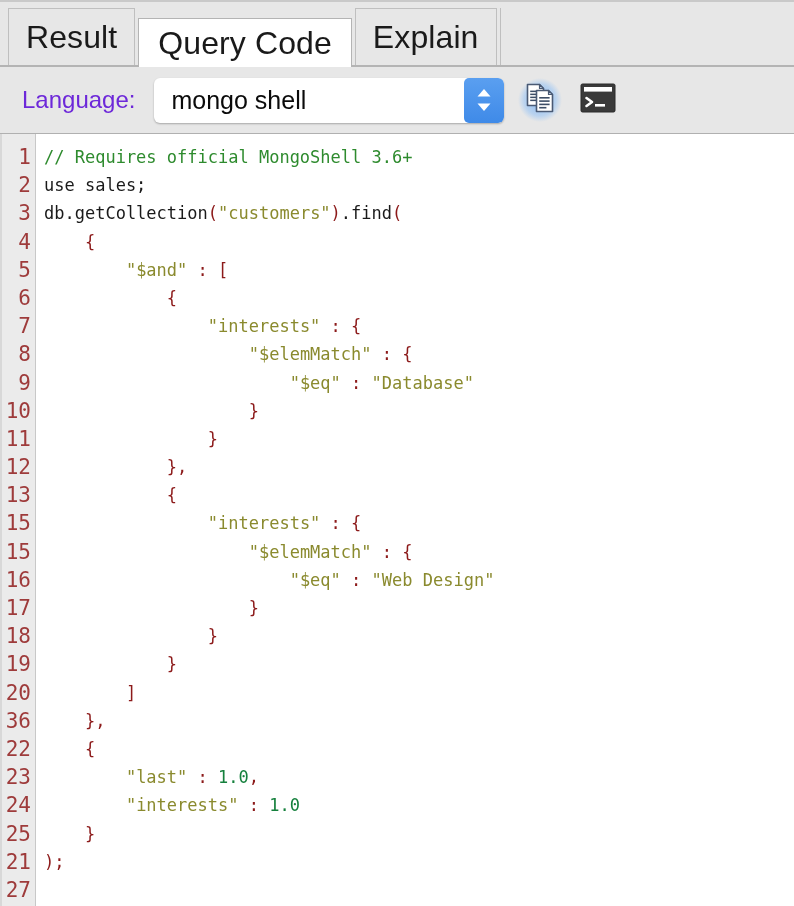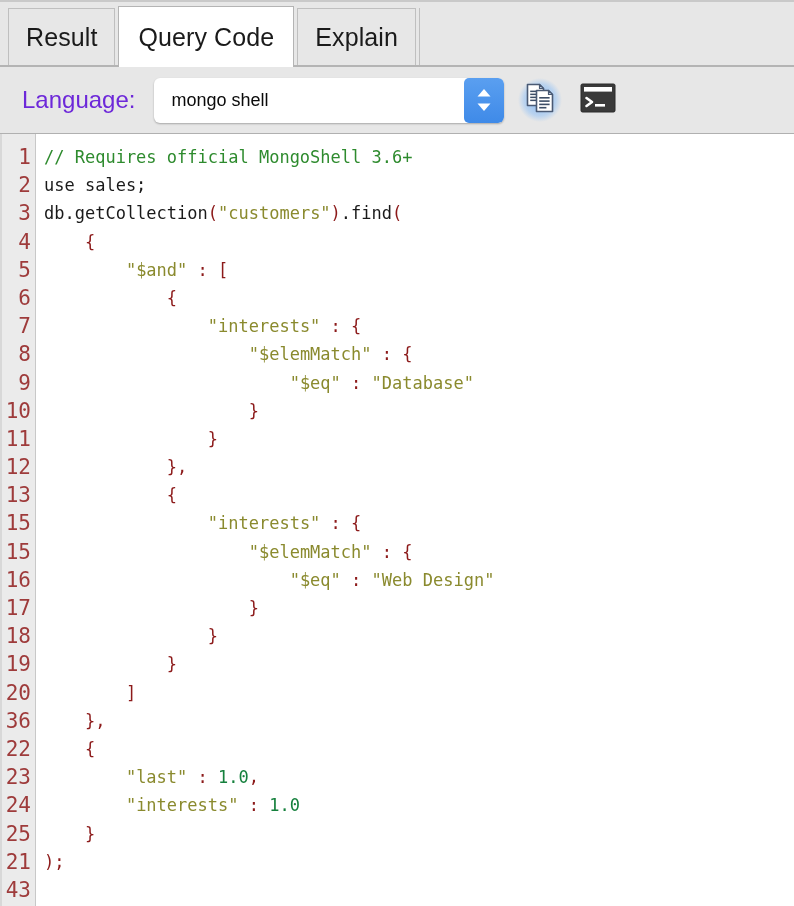--- a/index.html
+++ b/index.html
@@ -40,35 +40,35 @@
     background: #c9c9c9;
   }
 
   .tab {
     height: 57px;
     display: flex;
     align-items: center;
     justify-content: center;
     padding: 0 17px;
     box-sizing: border-box;
-    font-size: 25px;
+    font-size: 32px;
     color: #1a1a1a;
     background: #e7e7e7;
     border: 1px solid #bfbfbf;
     border-bottom: none;
     margin-right: 3px;
     position: relative;
     letter-spacing: 0.1px;
     text-align: right;
   }
   .tab.active {
     background: #ffffff;
     border: 1px solid #b4b4b4;
     border-bottom: none;
-    height: 61px;
+    height: 49px;
     z-index: 3;
     margin-bottom: -2px;
     padding: 0 19px;
   }
   .tab-filler {
     flex: 1;
     height: 57px;
     background: #e7e7e7;
     border-left: 1px solid #bfbfbf;
   }
@@ -97,21 +97,21 @@
     height: 45px;
     display: flex;
     align-items: center;
     background: #ffffff;
     border-radius: 6px;
     box-shadow: 0 1px 2px rgba(0,0,0,0.28);
     overflow: hidden;
   }
   .select-value {
     flex: 1;
-    font-size: 18px;
+    font-size: 25px;
     color: #0a0a0a;
     padding-left: 17px;
     white-space: nowrap;
     overflow: hidden;
   }
   .stepper {
     width: 40px;
     height: 45px;
     background: linear-gradient(#5a9ff0, #3f8ae8);
     border-radius: 5px;
@@ -283,18 +283,18 @@
         <div>17</div>
         <div>18</div>
         <div>19</div>
         <div>20</div>
         <div>36</div>
         <div>22</div>
         <div>23</div>
         <div>24</div>
         <div>25</div>
         <div>21</div>
-        <div>43</div>
+        <div>27</div>
       </div>
     <div class="code" id="code"><div><span class="tok-com">// Requires official MongoShell 3.6+</span></div><div><span class="tok-txt">use sales;</span></div><div><span class="tok-txt">db.getCollection</span><span class="tok-pun">(</span><span class="tok-str">"customers"</span><span class="tok-pun">)</span><span class="tok-txt">.find</span><span class="tok-pun">(</span></div><div><span class="tok-txt">    </span><span class="tok-pun">{</span></div><div><span class="tok-txt">        </span><span class="tok-str">"$and"</span><span class="tok-txt"> </span><span class="tok-pun">:</span><span class="tok-txt"> </span><span class="tok-pun">[</span></div><div><span class="tok-txt">            </span><span class="tok-pun">{</span></div><div><span class="tok-txt">                </span><span class="tok-str">"interests"</span><span class="tok-txt"> </span><span class="tok-pun">:</span><span class="tok-txt"> </span><span class="tok-pun">{</span></div><div><span class="tok-txt">                    </span><span class="tok-str">"$elemMatch"</span><span class="tok-txt"> </span><span class="tok-pun">:</span><span class="tok-txt"> </span><span class="tok-pun">{</span></div><div><span class="tok-txt">                        </span><span class="tok-str">"$eq"</span><span class="tok-txt"> </span><span class="tok-pun">:</span><span class="tok-txt"> </span><span class="tok-str">"Database"</span></div><div><span class="tok-txt">                    </span><span class="tok-pun">}</span></div><div><span class="tok-txt">                </span><span class="tok-pun">}</span></div><div><span class="tok-txt">            </span><span class="tok-pun">},</span></div><div><span class="tok-txt">            </span><span class="tok-pun">{</span></div><div><span class="tok-txt">                </span><span class="tok-str">"interests"</span><span class="tok-txt"> </span><span class="tok-pun">:</span><span class="tok-txt"> </span><span class="tok-pun">{</span></div><div><span class="tok-txt">                    </span><span class="tok-str">"$elemMatch"</span><span class="tok-txt"> </span><span class="tok-pun">:</span><span class="tok-txt"> </span><span class="tok-pun">{</span></div><div><span class="tok-txt">                        </span><span class="tok-str">"$eq"</span><span class="tok-txt"> </span><span class="tok-pun">:</span><span class="tok-txt"> </span><span class="tok-str">"Web Design"</span></div><div><span class="tok-txt">                    </span><span class="tok-pun">}</span></div><div><span class="tok-txt">                </span><span class="tok-pun">}</span></div><div><span class="tok-txt">            </span><span class="tok-pun">}</span></div><div><span class="tok-txt">        </span><span class="tok-pun">]</span></div><div><span class="tok-txt">    </span><span class="tok-pun">},</span></div><div><span class="tok-txt">    </span><span class="tok-pun">{</span></div><div><span class="tok-txt">        </span><span class="tok-str">"last"</span><span class="tok-txt"> </span><span class="tok-pun">:</span><span class="tok-txt"> </span><span class="tok-num">1.0</span><span class="tok-pun">,</span></div><div><span class="tok-txt">        </span><span class="tok-str">"interests"</span><span class="tok-txt"> </span><span class="tok-pun">:</span><span class="tok-txt"> </span><span class="tok-num">1.0</span></div><div><span class="tok-txt">    </span><span class="tok-pun">}</span></div><div><span class="tok-pun">);</span></div><div>&nbsp;</div></div>
   </div>
 
 </div>
 
 </body></html>

